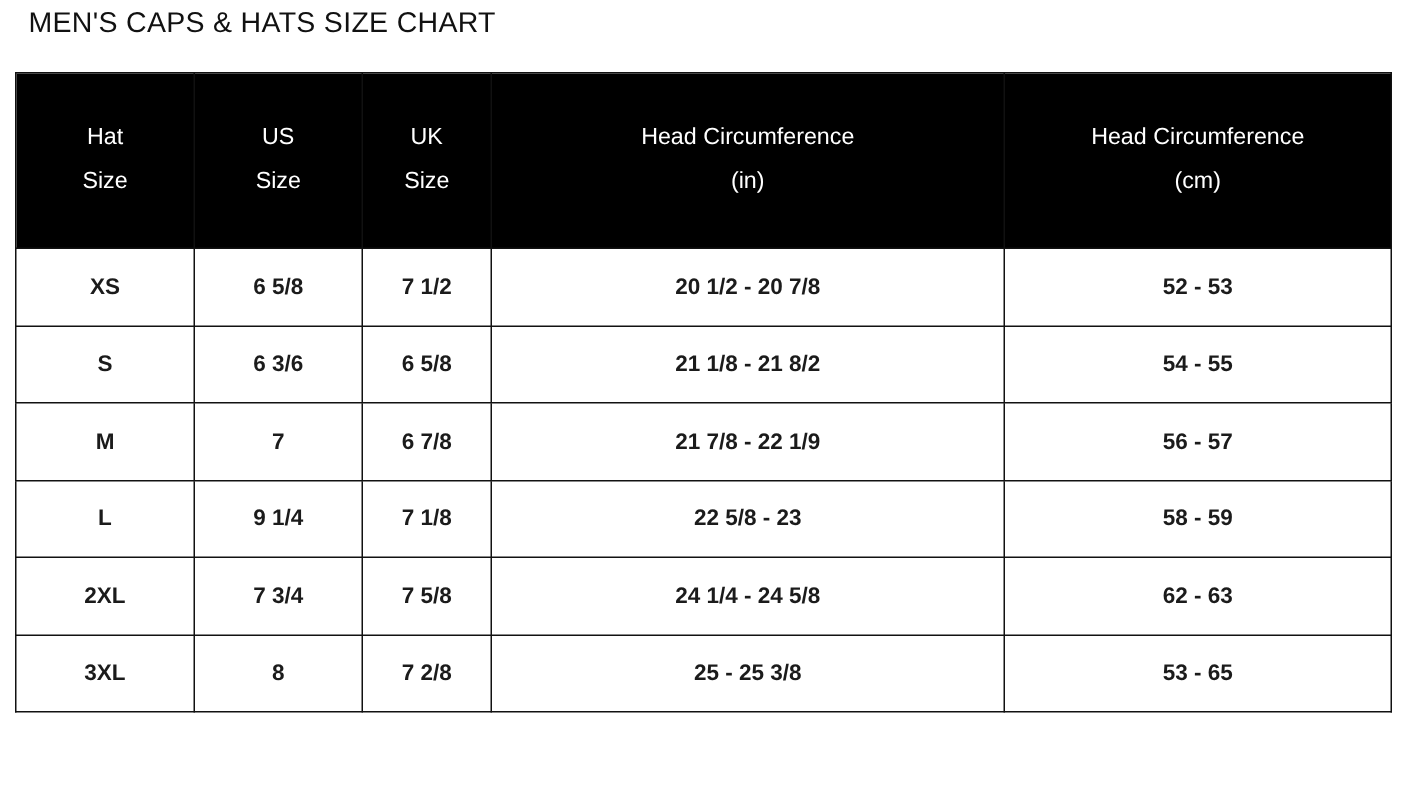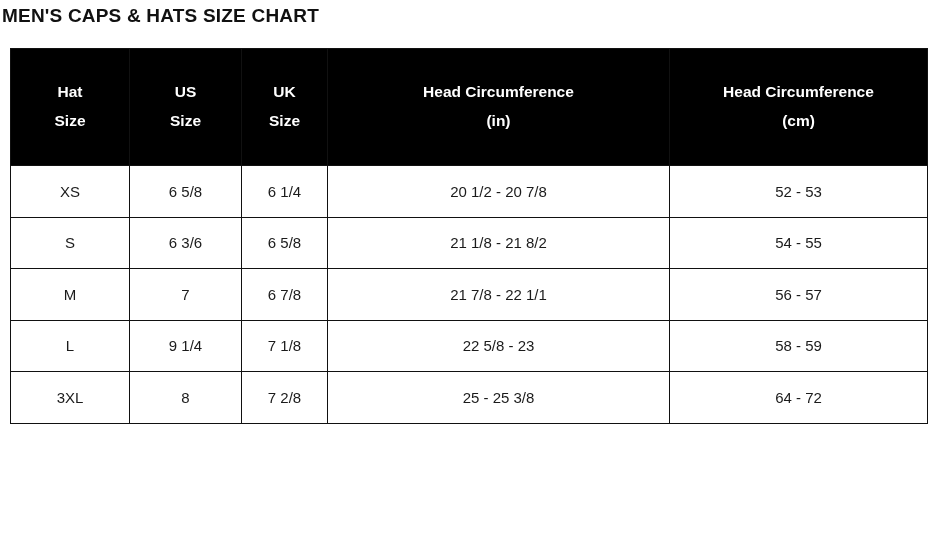--- a/index.html
+++ b/index.html
@@ -15,24 +15,24 @@
     overflow: hidden;
   }
   .page {
     position: relative;
     width: 937px;
     height: 535px;
     box-sizing: border-box;
   }
   .chart-title {
     position: absolute;
-    left: 2px;
+    left: 19px;
     top: 5px;
     font-size: 19px;
-    font-weight: bold;
+    font-weight: normal;
     letter-spacing: 0.2px;
     color: #111111;
   }
   table.size-chart {
     position: absolute;
     left: 10px;
     top: 48px;
     width: 917px;
     border-collapse: collapse;
     table-layout: fixed;
@@ -40,33 +40,33 @@
   table.size-chart th,
   table.size-chart td {
     border: 1px solid #111111;
     text-align: center;
     vertical-align: middle;
   }
   table.size-chart thead th {
     background: #000000;
     color: #ffffff;
     font-size: 15.5px;
-    font-weight: bold;
+    font-weight: normal;
     height: 116px;
     line-height: 1.85;
     padding: 0 4px;
   }
   table.size-chart thead th .hl {
     display: block;
   }
   table.size-chart tbody td {
     background: #ffffff;
     color: #1b1b1b;
     font-size: 15px;
-    font-weight: normal;
+    font-weight: bold;
     height: 50.5px;
     padding: 0 4px;
   }
   
   col.c0 { width: 119px; }
   col.c1 { width: 112px; }
   col.c2 { width: 86px; }
   col.c3 { width: 342px; }
   col.c4 { width: 258px; }
 </style>
@@ -106,48 +106,55 @@
         <th>
           <span class="hl">Head Circumference</span>
           <span class="hl">(cm)</span>
         </th>
       </tr>
     </thead>
     <tbody>
       <tr>
         <td>XS</td>
         <td>6 5/8</td>
-        <td>6 1/4</td>
+        <td>7 1/2</td>
         <td>20 1/2 - 20 7/8</td>
         <td>52 - 53</td>
       </tr>
       <tr>
         <td>S</td>
         <td>6 3/6</td>
         <td>6 5/8</td>
         <td>21 1/8 - 21 8/2</td>
         <td>54 - 55</td>
       </tr>
       <tr>
         <td>M</td>
         <td>7</td>
         <td>6 7/8</td>
-        <td>21 7/8 - 22 1/1</td>
+        <td>21 7/8 - 22 1/9</td>
         <td>56 - 57</td>
       </tr>
       <tr>
         <td>L</td>
         <td>9 1/4</td>
         <td>7 1/8</td>
         <td>22 5/8 - 23</td>
         <td>58 - 59</td>
       </tr>
       <tr>
+        <td>2XL</td>
+        <td>7 3/4</td>
+        <td>7 5/8</td>
+        <td>24 1/4 - 24 5/8</td>
+        <td>62 - 63</td>
+      </tr>
+      <tr>
         <td>3XL</td>
         <td>8</td>
         <td>7 2/8</td>
         <td>25 - 25 3/8</td>
-        <td>64 - 72</td>
+        <td>53 - 65</td>
       </tr>
     </tbody>
   </table>
 
 </div>
 
 </body></html>

